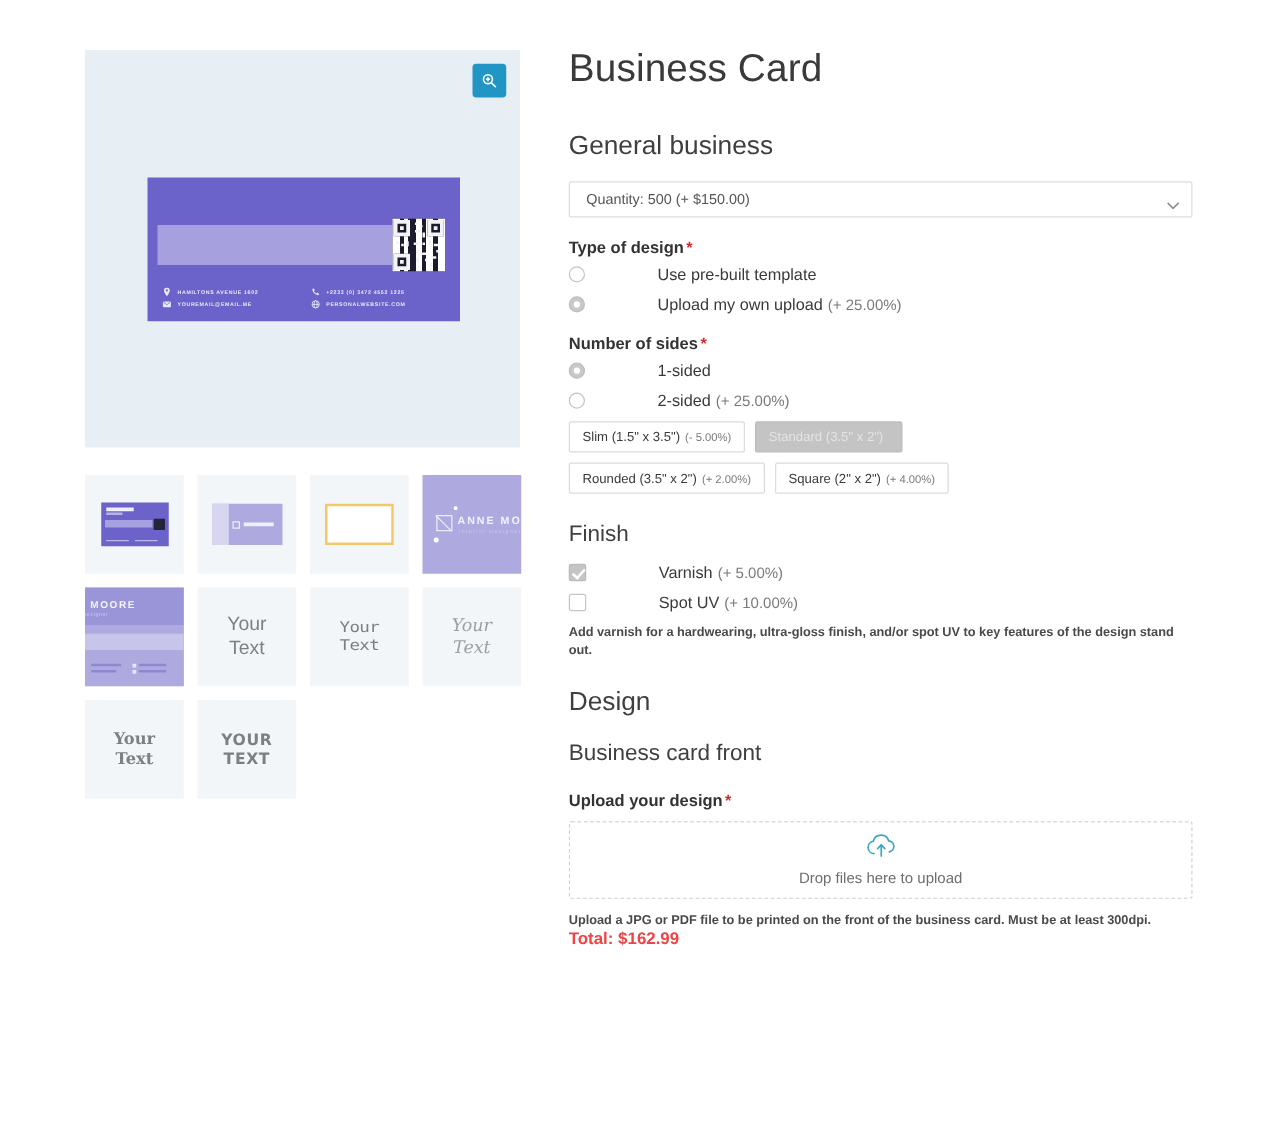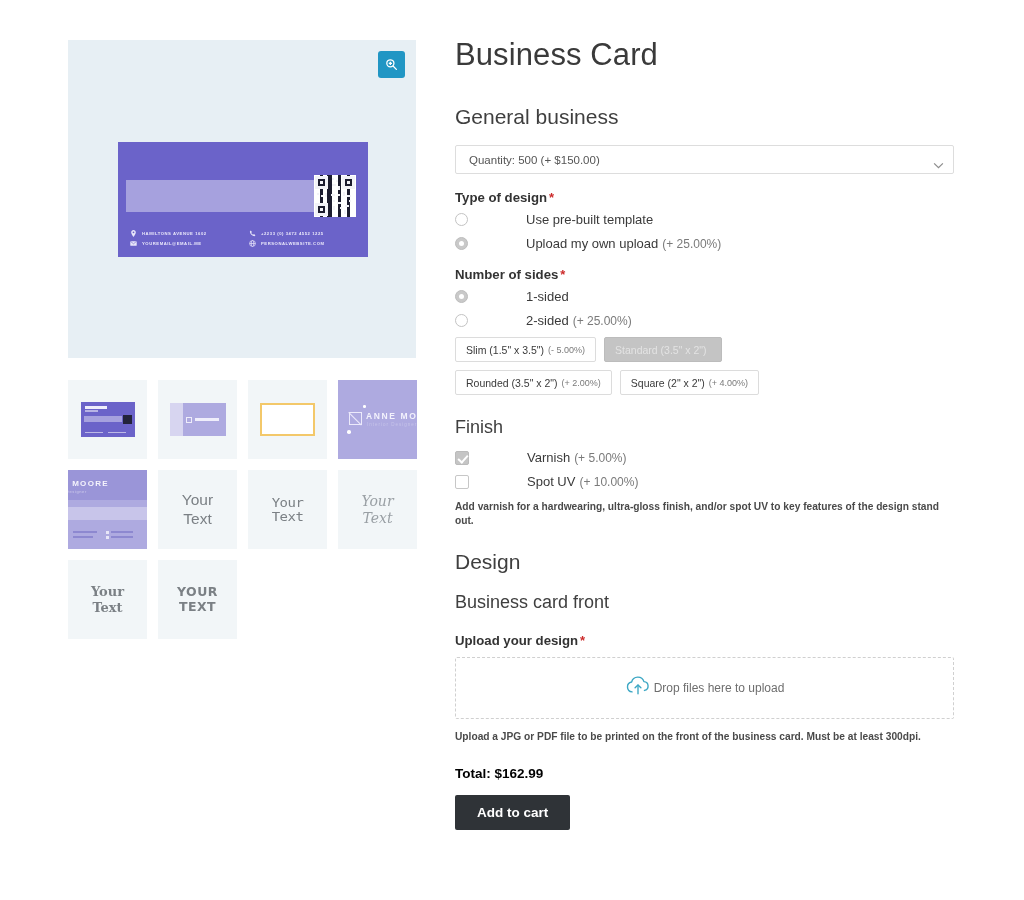--- a/index.html
+++ b/index.html
@@ -225,28 +225,28 @@
   }
   .shape-btn .sp { font-size: 9px; color: #7a7a7a; margin-left: 4px; }
   .shape-btn.active { background: #c4c4c4; border-color: #bcbcbc; color: #e3e3e3; }
   .shape-btn.active .sp { color: #d8d8d8; }
 
   .help-text { font-size: 10.2px; color: #4a4a4a; font-weight: bold; margin-top: 11px; line-height: 1.35; }
 
   .dropzone {
     width: 499px; height: 62px;
     border: 1px dashed #d0d0d0; border-radius: 2px;
-    display: flex; flex-direction: row;
+    display: flex; flex-direction: column;
     align-items: center; justify-content: center;
     gap: 3px;
     background: #ffffff; cursor: pointer;
   }
   .dz-text { font-size: 12px; color: #6e6e6e; }
 
-  .total { font-size: 13.5px; font-weight: bold; color: #000000; margin-top: 23px; }
+  .total { font-size: 13.5px; font-weight: bold; color: #ef4444; }
   .cart-btn {
     margin-top: 14px;
     background: #2f3337; color: #ffffff;
     border: none; border-radius: 2px;
     height: 35px; padding: 0 22px;
     font-size: 13.5px; font-weight: bold;
     cursor: pointer;
     font-family: "Liberation Sans", sans-serif;
   }
 </style>
@@ -522,16 +522,15 @@
           <path d="M10.8 13L14 9.8 17.2 13"></path>
         </svg>
       </span>
       <span class="dz-text">Drop files here to upload</span>
     </div>
 
     <div class="help-text">Upload a JPG or PDF file to be printed on the front of the business card. Must be at least 300dpi.</div>
 
     <div class="total">Total: $162.99</div>
 
-    <button class="cart-btn">Add to cart</button>
 
   </div>
 </div>
 
 </body></html>

